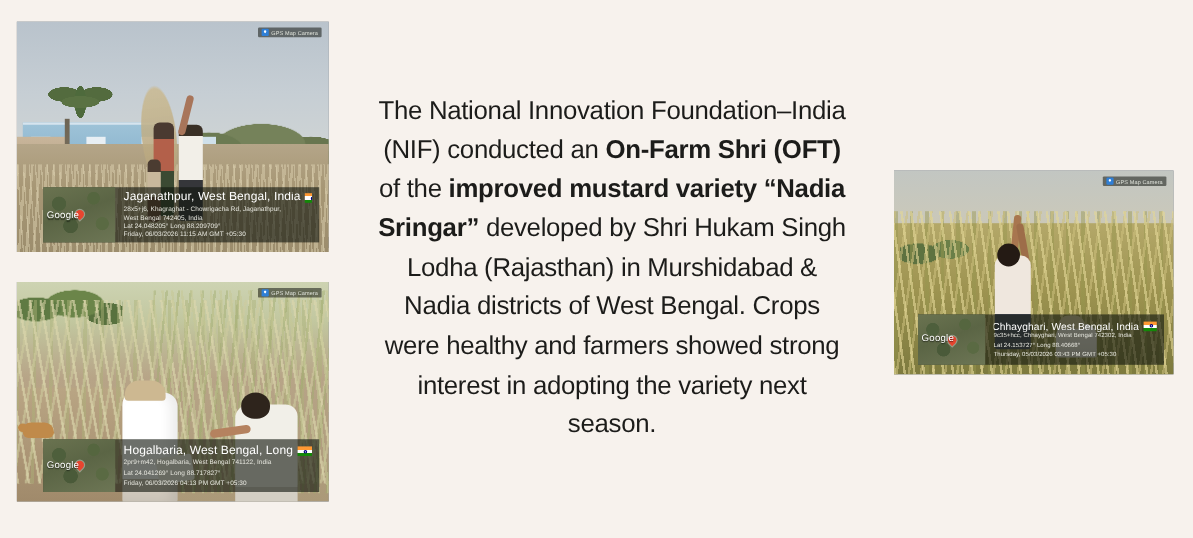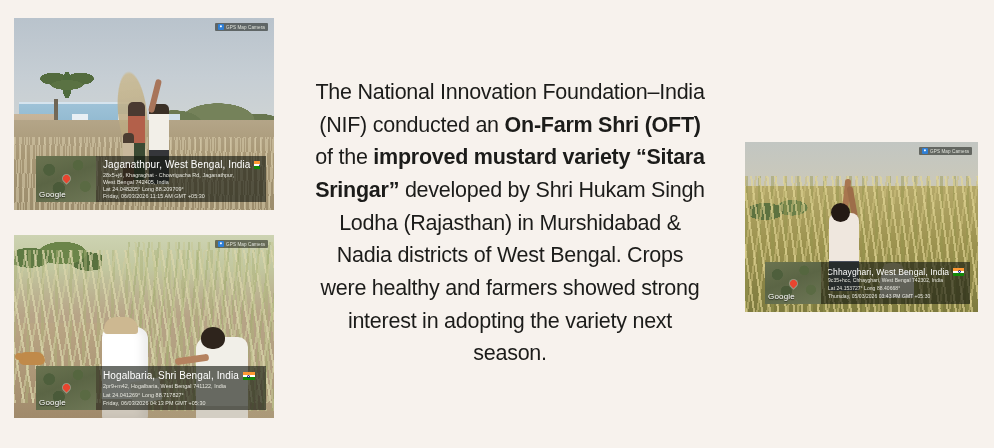--- a/index.html
+++ b/index.html
@@ -256,21 +256,21 @@
   .gps-3 .gps-map { width: 56px; }
   .gps-pin {
     position: absolute; left: 50%; top: 42%;
     width: 7px; height: 7px; margin-left: -3.5px;
     background: #e8452f;
     border-radius: 50% 50% 50% 0;
     transform: rotate(-45deg);
     box-shadow: 0 0 0 1px rgba(255,255,255,.35);
   }
   .gps-google {
-    position: absolute; left: 3px; bottom: 3px;
+    position: absolute; left: 3px; bottom: 18px;
     font-family: "Liberation Sans", sans-serif;
     font-size: 8px;
     color: #ffffff;
     letter-spacing: .2px;
     text-shadow: 0 1px 1px rgba(0,0,0,.7);
   }
   .gps-text {
     flex: 1 1 auto;
     padding: 4px 6px 3px 7px;
     min-width: 0;
@@ -432,21 +432,21 @@
       <span class="gps-badge-txt">GPS Map Camera</span>
     </div>
 
     <div class="gps-overlay gps-2">
       <div class="gps-map">
         <span class="gps-pin"></span>
         <span class="gps-google">Google</span>
       </div>
       <div class="gps-text">
         <div class="gps-title">
-          <span>Hogalbaria, Shri Bengal, India</span>
+          <span>Hogalbaria, West Bengal, Long</span>
           <span class="flag"></span>
         </div>
         <div class="gps-line">2pr9+m42, Hogalbaria, West Bengal 741122, India</div>
         <div class="gps-line">Lat 24.041269° Long 88.717827°</div>
         <div class="gps-line">Friday, 06/03/2026 04:13 PM GMT +05:30</div>
       </div>
     </div>
   </div>
 
   <div class="photo photo-3">
@@ -478,15 +478,15 @@
           <span>Chhayghari, West Bengal, India</span>
           <span class="flag"></span>
         </div>
         <div class="gps-line">9c35+hcc, Chhayghari, West Bengal 742302, India</div>
         <div class="gps-line">Lat 24.153727° Long 88.40668°</div>
         <div class="gps-line">Thursday, 05/03/2026 03:43 PM GMT +05:30</div>
       </div>
     </div>
   </div>
 
-  <div class="copy"><span>The National Innovation Foundation–India (NIF) conducted an </span><b>On-Farm Shri (OFT)</b><span> of the </span><b>improved mustard variety “Sitara Sringar”</b><span> developed by Shri Hukam Singh Lodha (Rajasthan) in Murshidabad &amp; Nadia districts of West Bengal. Crops were healthy and farmers showed strong interest in adopting the variety next season.</span></div>
+  <div class="copy"><span>The National Innovation Foundation–India (NIF) conducted an </span><b>On-Farm Shri (OFT)</b><span> of the </span><b>improved mustard variety “Nadia Sringar”</b><span> developed by Shri Hukam Singh Lodha (Rajasthan) in Murshidabad &amp; Nadia districts of West Bengal. Crops were healthy and farmers showed strong interest in adopting the variety next season.</span></div>
 
 </div>
 
 </body></html>

